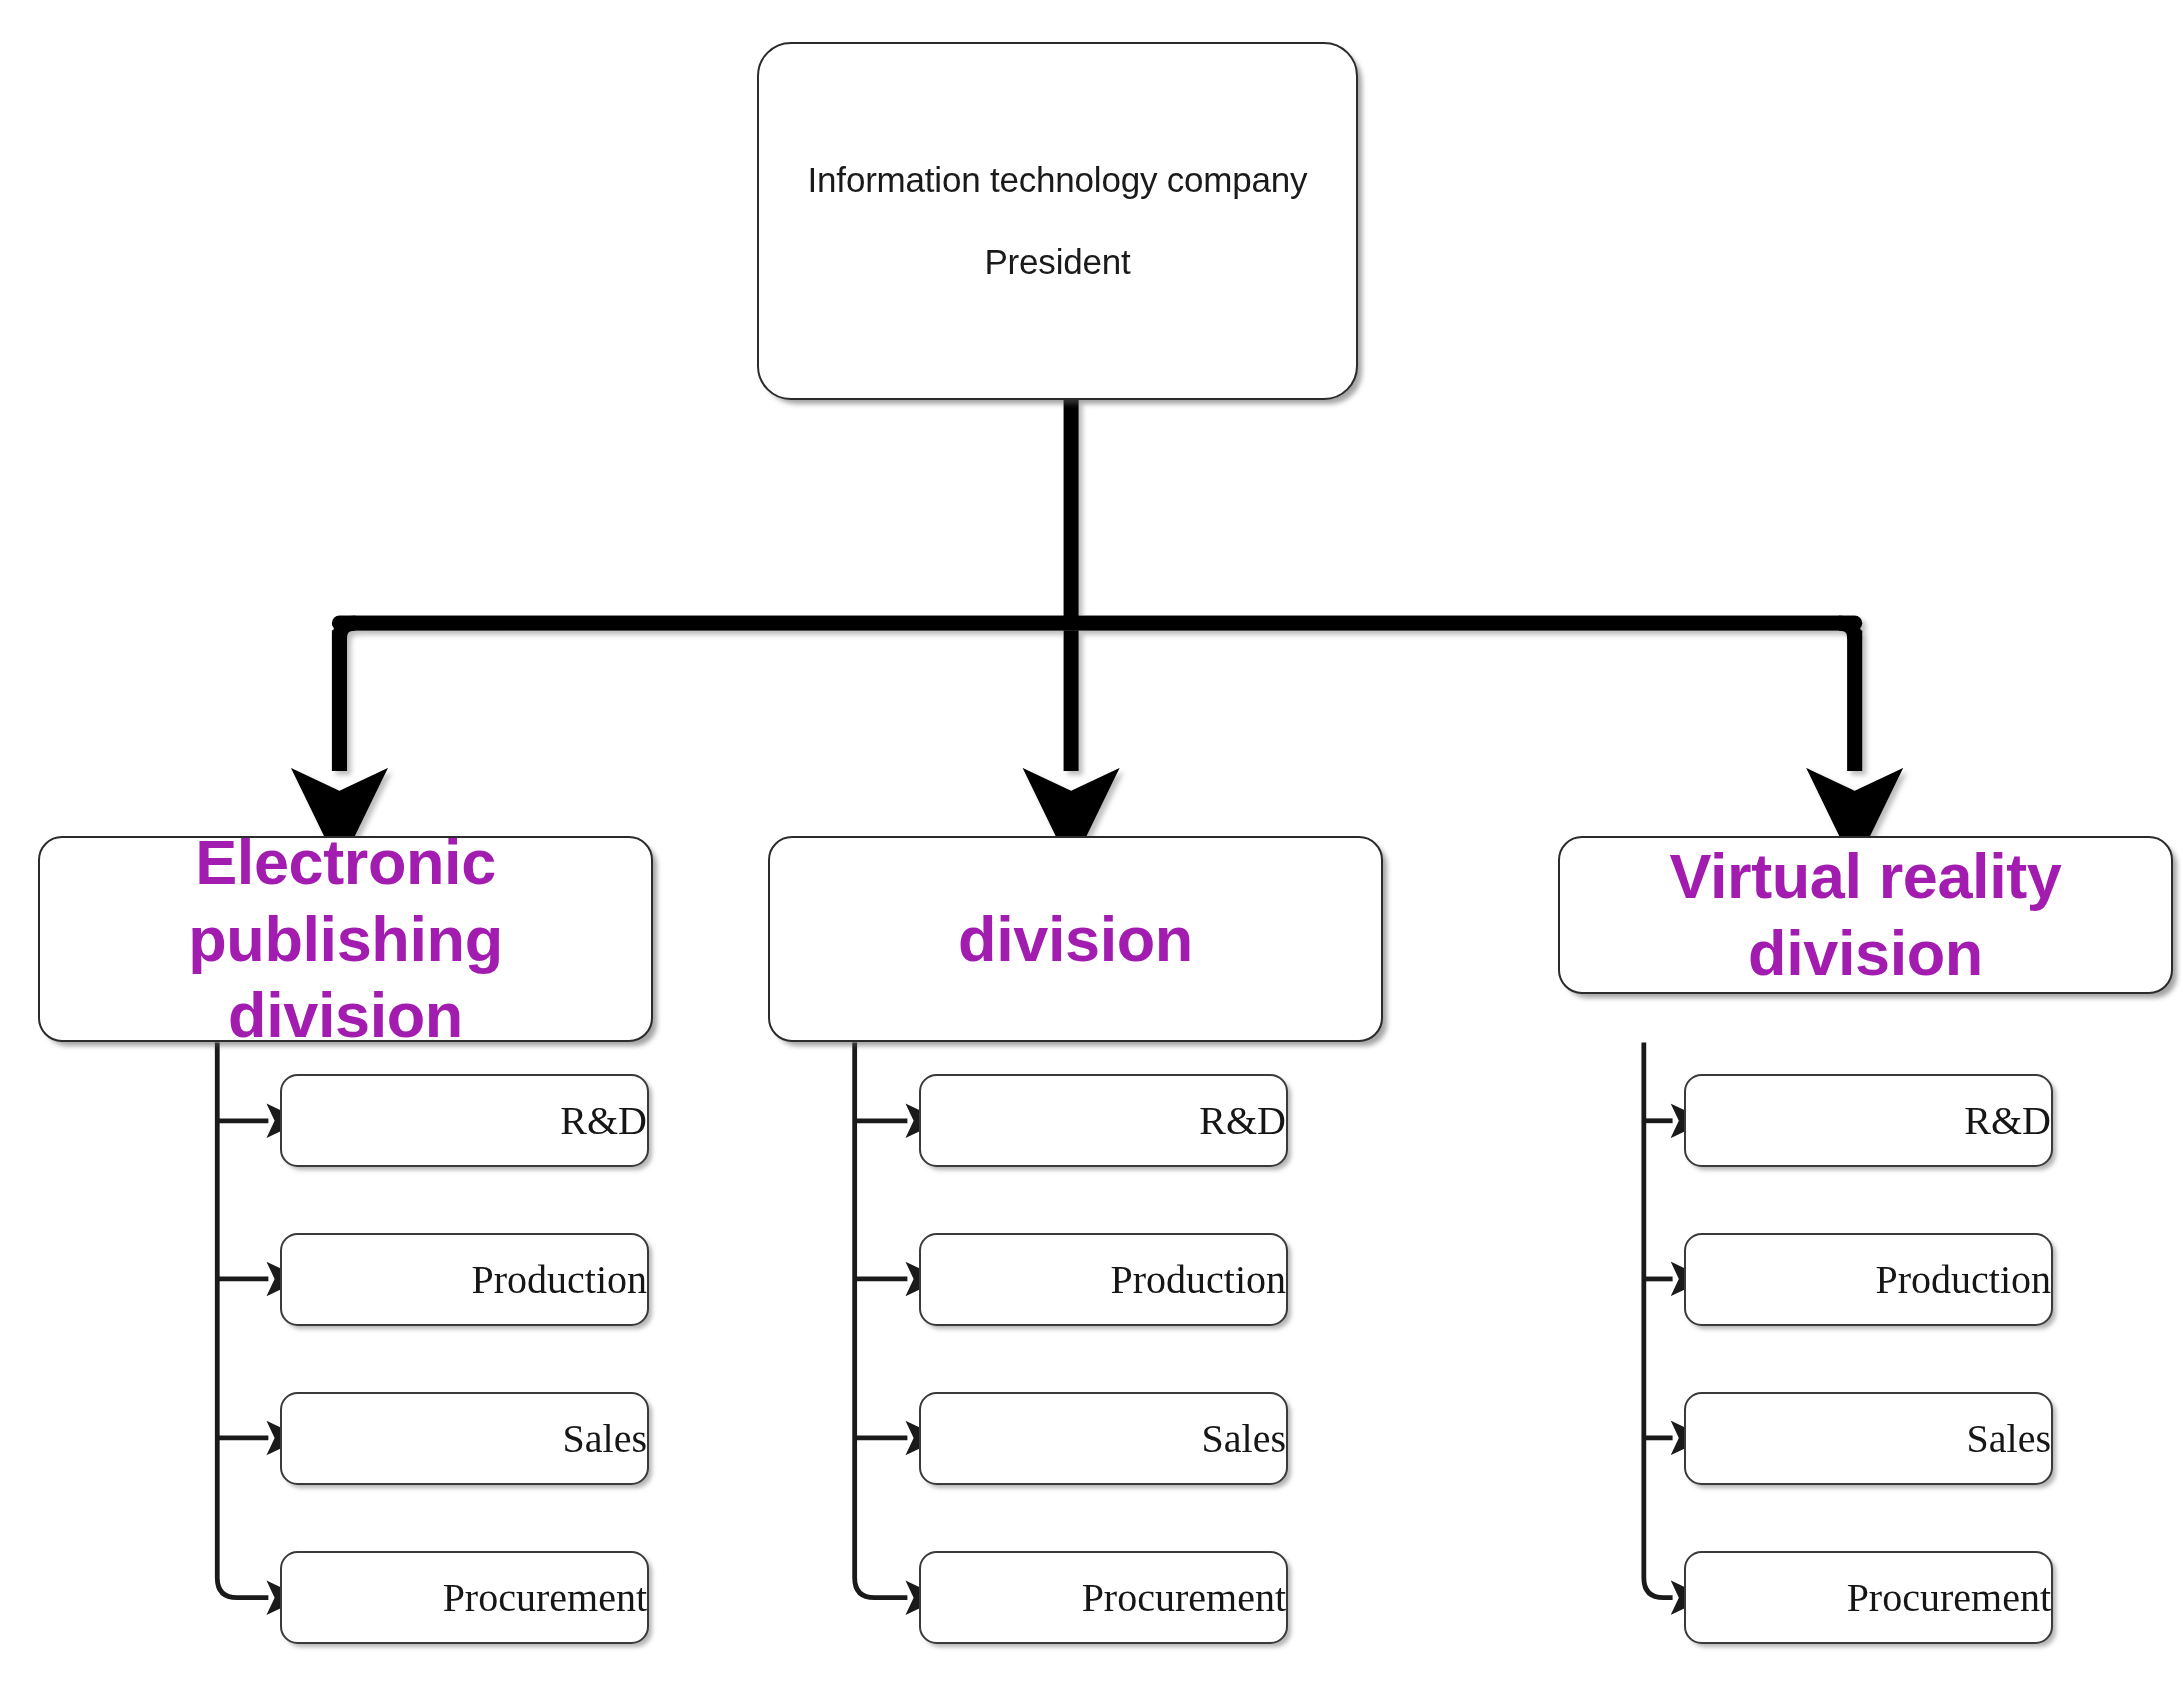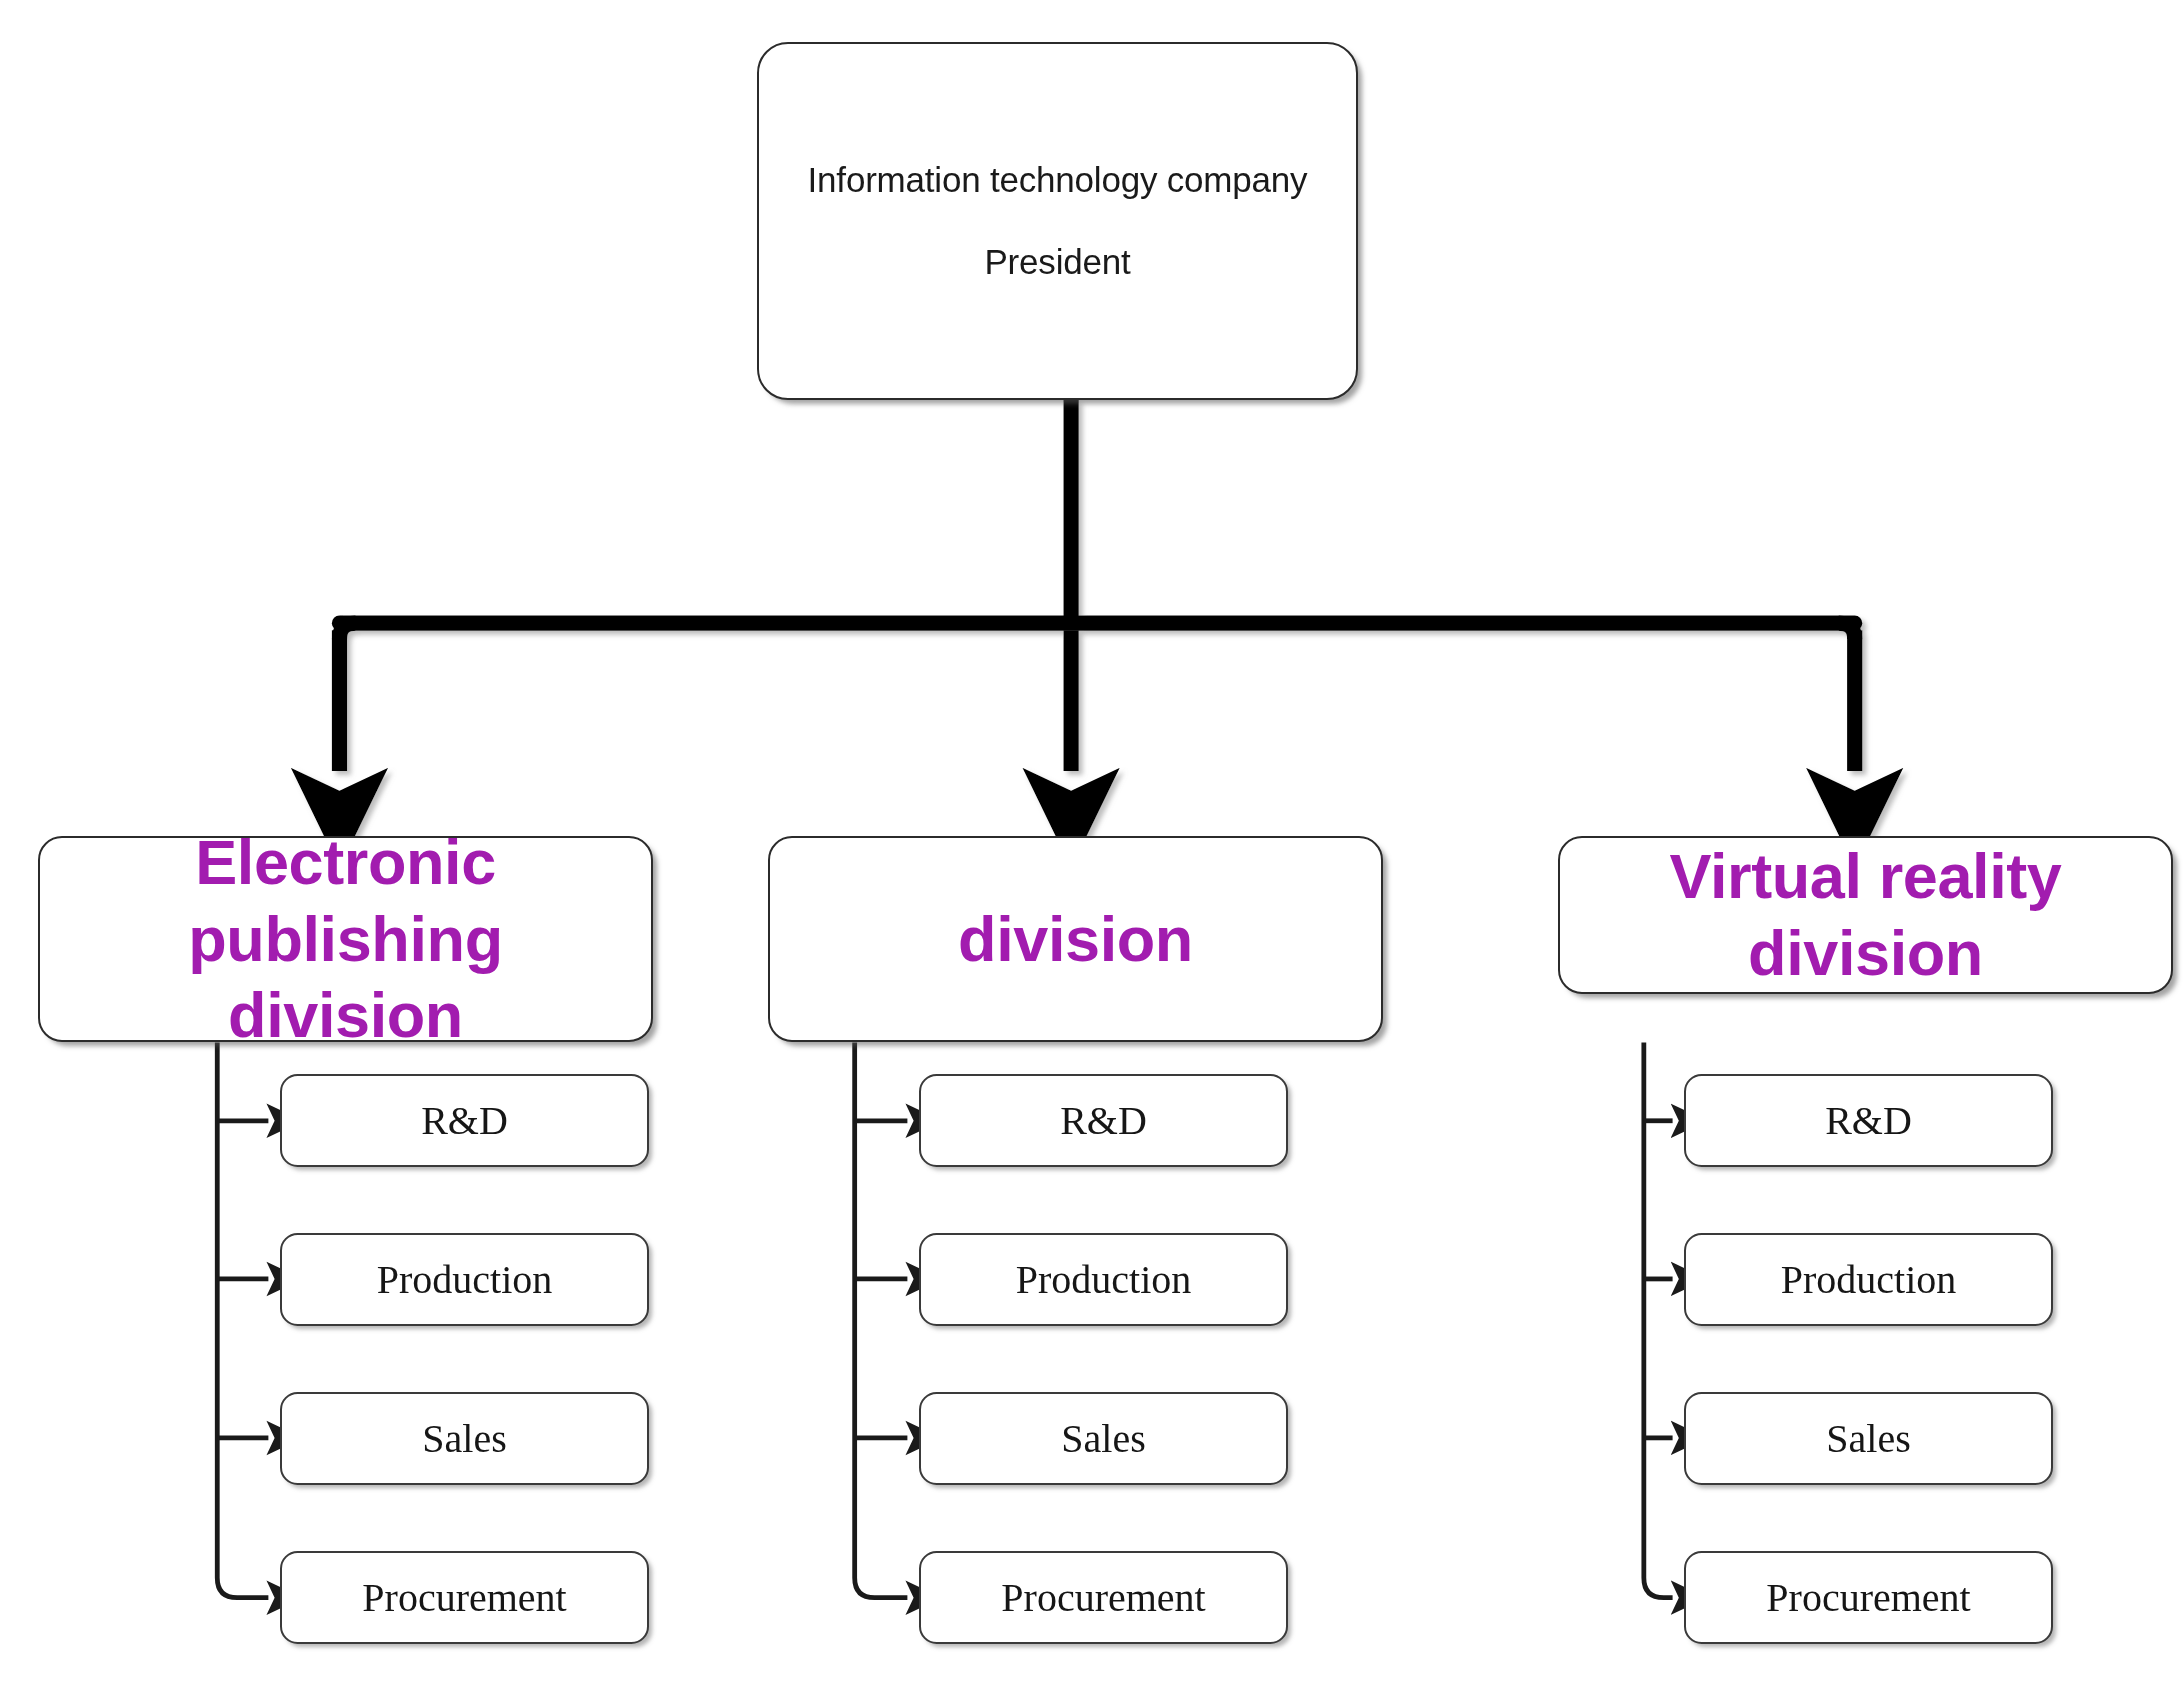--- a/index.html
+++ b/index.html
@@ -59,20 +59,21 @@
     font-weight: 700;
     color: #a21caf;
     line-height: 1.22;
     letter-spacing: -0.4px;
   }
   .leaf-box {
     border-width: 2.4px;
     border-radius: 17.6px;
     border-color: #3a3a3a;
     box-shadow: 4px 4px 4px -1.6px rgba(110,110,110,0.5);
+    align-items: flex-end;
   }
   .leaf-label {
     font-family: "Liberation Serif", serif;
     font-size: 40px;
     font-weight: 400;
     color: #161616;
     white-space: nowrap;
   }
 </style>
 </head>
@@ -134,21 +135,21 @@
     </g>
 
     <g stroke="#1a1a1a" stroke-width="6" fill="none">
       <path d="M2058,1305 L2058,1975 Q2058,2000 2083,2000 L2094,2000" marker-end="url(#smallArrow)"></path>
       <path d="M2058,1403 L2094,1403" marker-end="url(#smallArrow)"></path>
       <path d="M2058,1601 L2094,1601" marker-end="url(#smallArrow)"></path>
       <path d="M2058,1800 L2094,1800" marker-end="url(#smallArrow)"></path>
     </g>
   </svg>
 
-  <div class="node-box root-box" style="left:757px; top:42px; width:601px; height:358px;border-radius:31px;">
+  <div class="node-box root-box" style="left:757px; top:42px; width:601px; height:358px;">
     <div class="root-line line1">Information technology company</div>
     <div class="root-line line2">President</div>
   </div>
 
   <div class="node-box" style="left:38px; top:836px; width:615px; height:206px;">
     <div class="division-label">Electronic publishing</div>
     <div class="division-label">division</div>
   </div>
   <div class="node-box leaf-box" style="left:280px; top:1074px; width:369px; height:93px;">
     <div class="leaf-label">R&amp;D</div>

